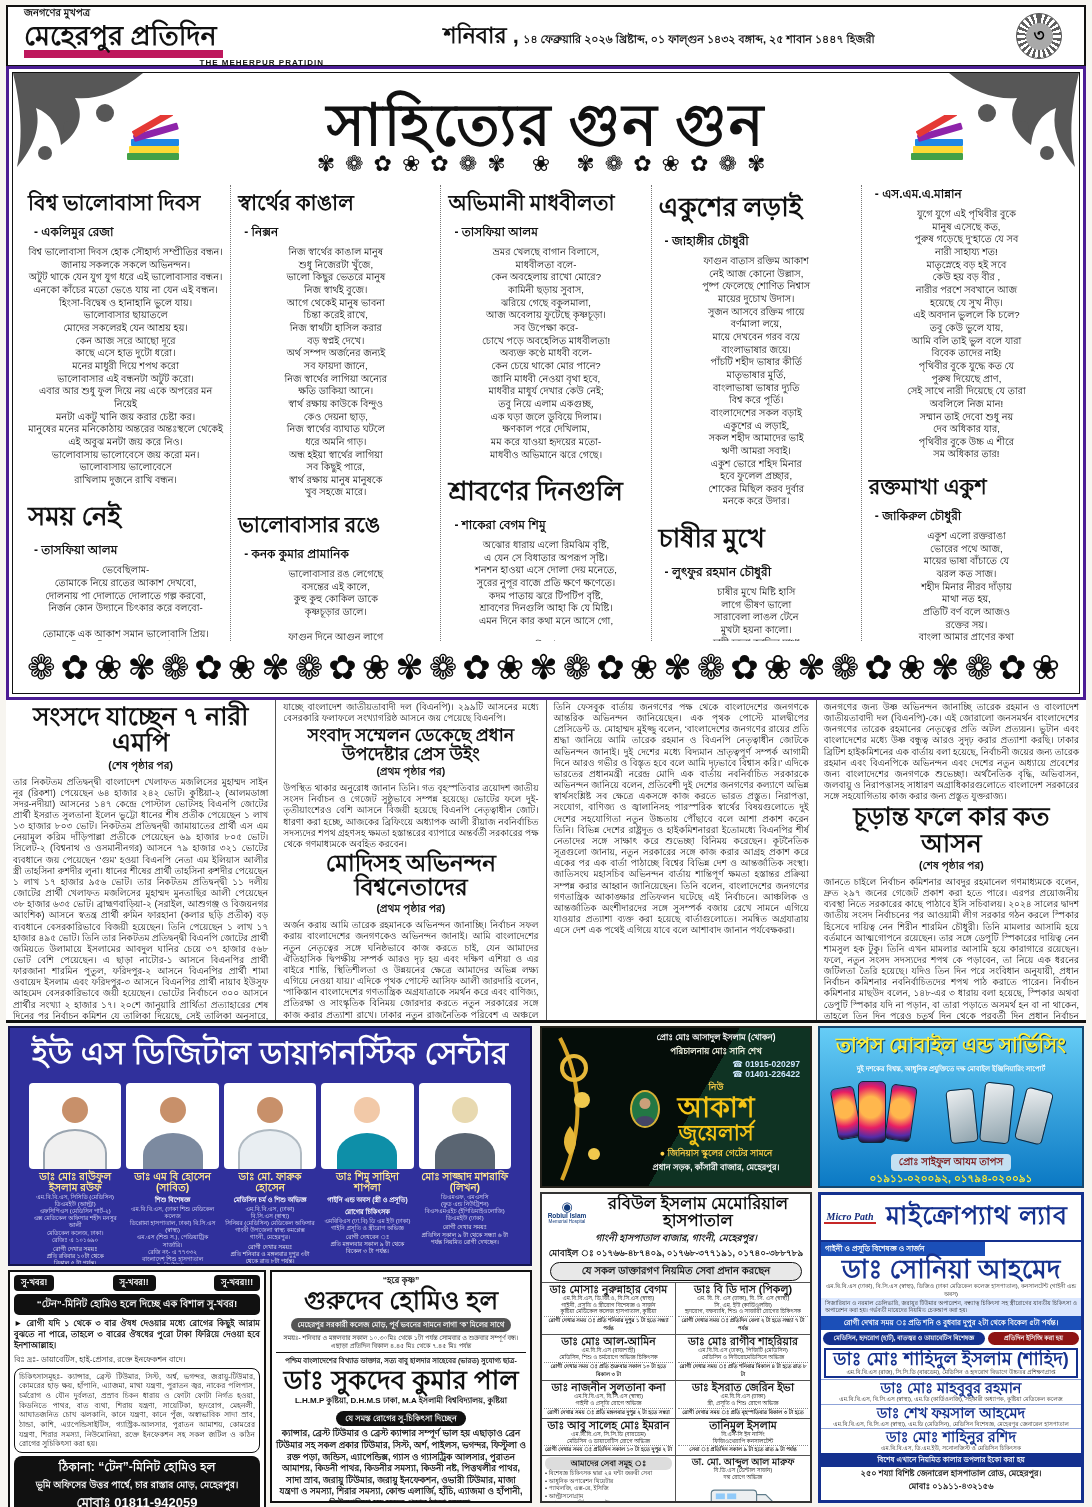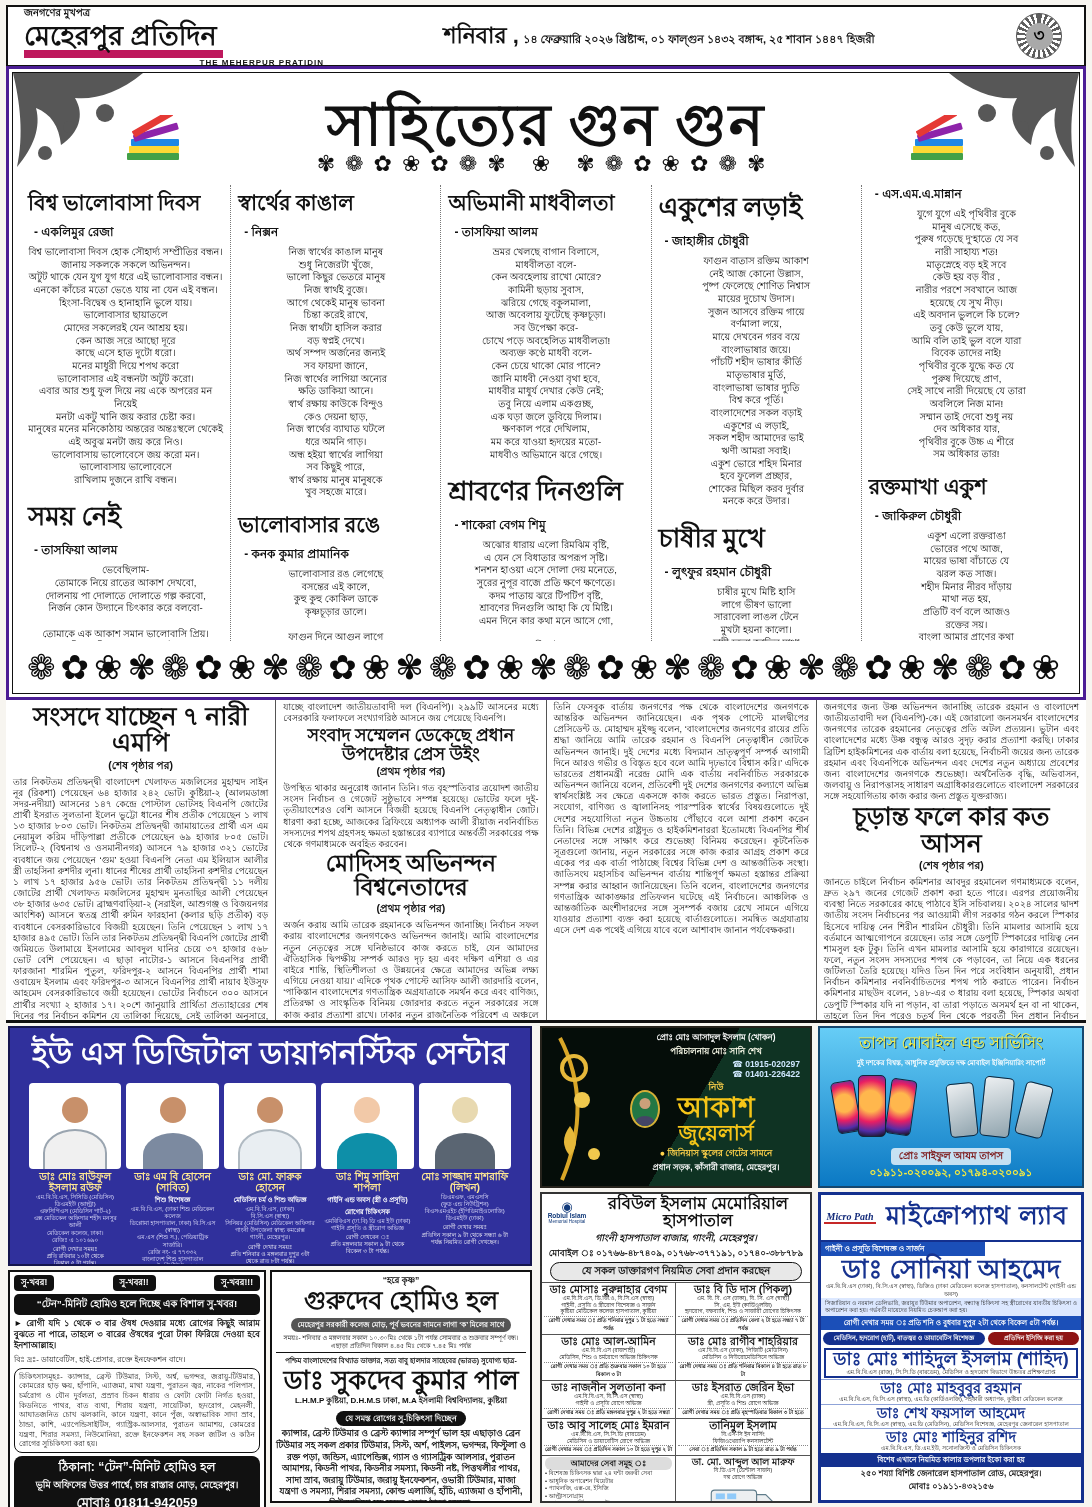--- a/index.html
+++ b/index.html
@@ -125,21 +125,21 @@
   .rdeg{font-size:5.6px;line-height:1.2;white-space:pre-line;}
   .rsch{font-size:5.4px;font-weight:bold;border-top:1px dotted #888;margin-top:1px;}
   .rob-bottom{display:flex;}
   .rserv{width:50%;box-sizing:border-box;border-right:1px solid #555;padding:1px 3px;}
   .rserv .t{font-size:8px;font-weight:900;text-align:center;background:#ddd;border-radius:6px;}
   .rserv .ls{font-size:5.8px;line-height:1.3;white-space:pre-line;}
   .ramb{width:50%;box-sizing:border-box;text-align:center;padding:1px 2px;}
   
   .tap{left:818px;top:1026px;width:266px;height:162px;background:linear-gradient(180deg,#66cdf6,#0b79c4);
        border:2px solid #15476e;text-align:center;color:#fff;}
-  .tap-title{font-size:16px;font-weight:400;color:#ffef3a;text-shadow:1px 1px 0 #063a5e;padding-top:2px;}
+  .tap-title{font-size:20px;font-weight:700;color:#ffef3a;text-shadow:1px 1px 0 #063a5e;padding-top:2px;}
   .tap-sub{font-size:6.8px;font-weight:bold;color:#fff;}
   .tap-stage{position:relative;height:76px;}
   .ph{position:absolute;border-radius:5px;border:1px solid #12263a;}
   .ph.scr{background:radial-gradient(circle at 45% 42%,#ffb74d 0 28%,#e91e63 55%,#512da8 80%,#111);}
   .ph.sil{background:linear-gradient(160deg,#eceff1,#90a4ae);}
   .tap-prop{font-size:10px;font-weight:900;color:#7b1515;background:rgba(255,255,255,.75);display:inline-block;border-radius:4px;padding:0 8px;}
   .tap-ph{font-size:10.5px;font-weight:900;color:#ffef3a;}
   
   .mic{left:818px;top:1192px;width:266px;height:311px;background:#fff;border:3px solid #14308e;color:#122a7a;}
   .mic-head{display:flex;align-items:center;border-bottom:2px solid #14308e;padding:1px 3px;}

